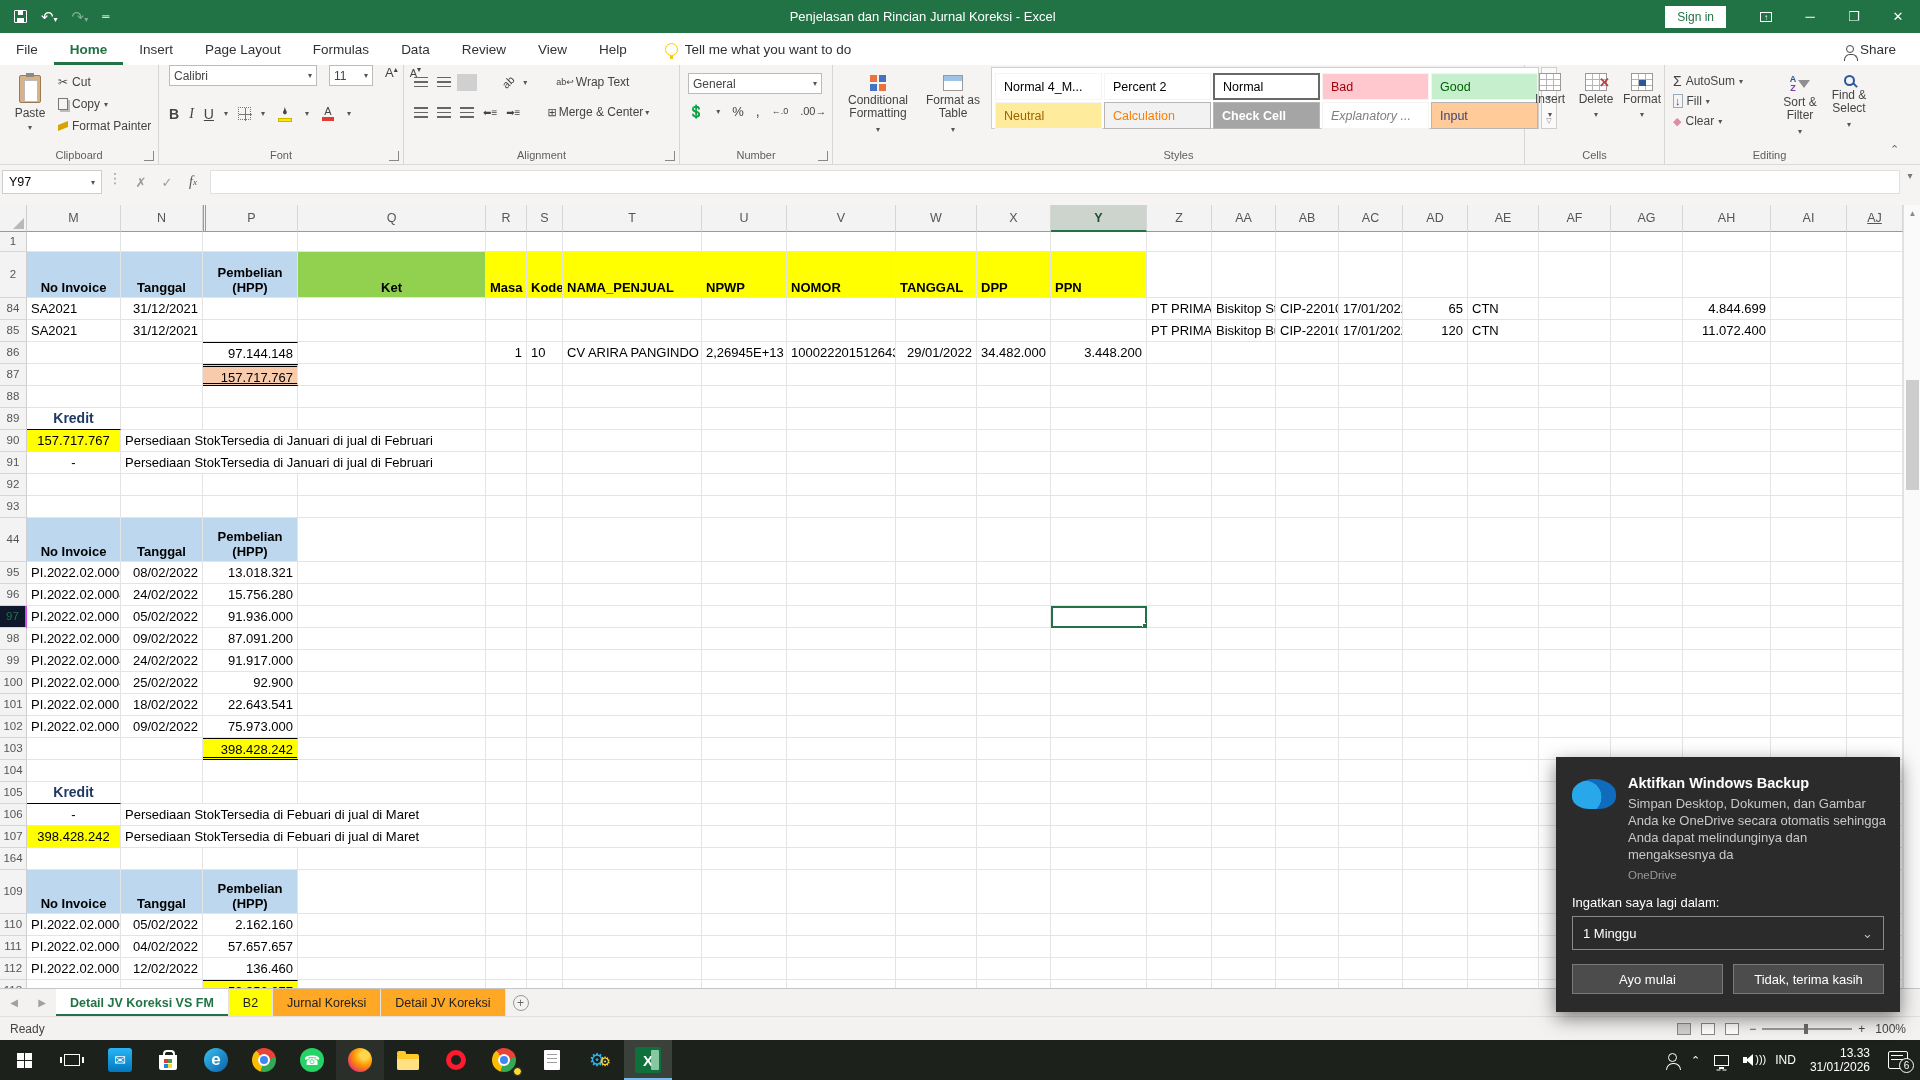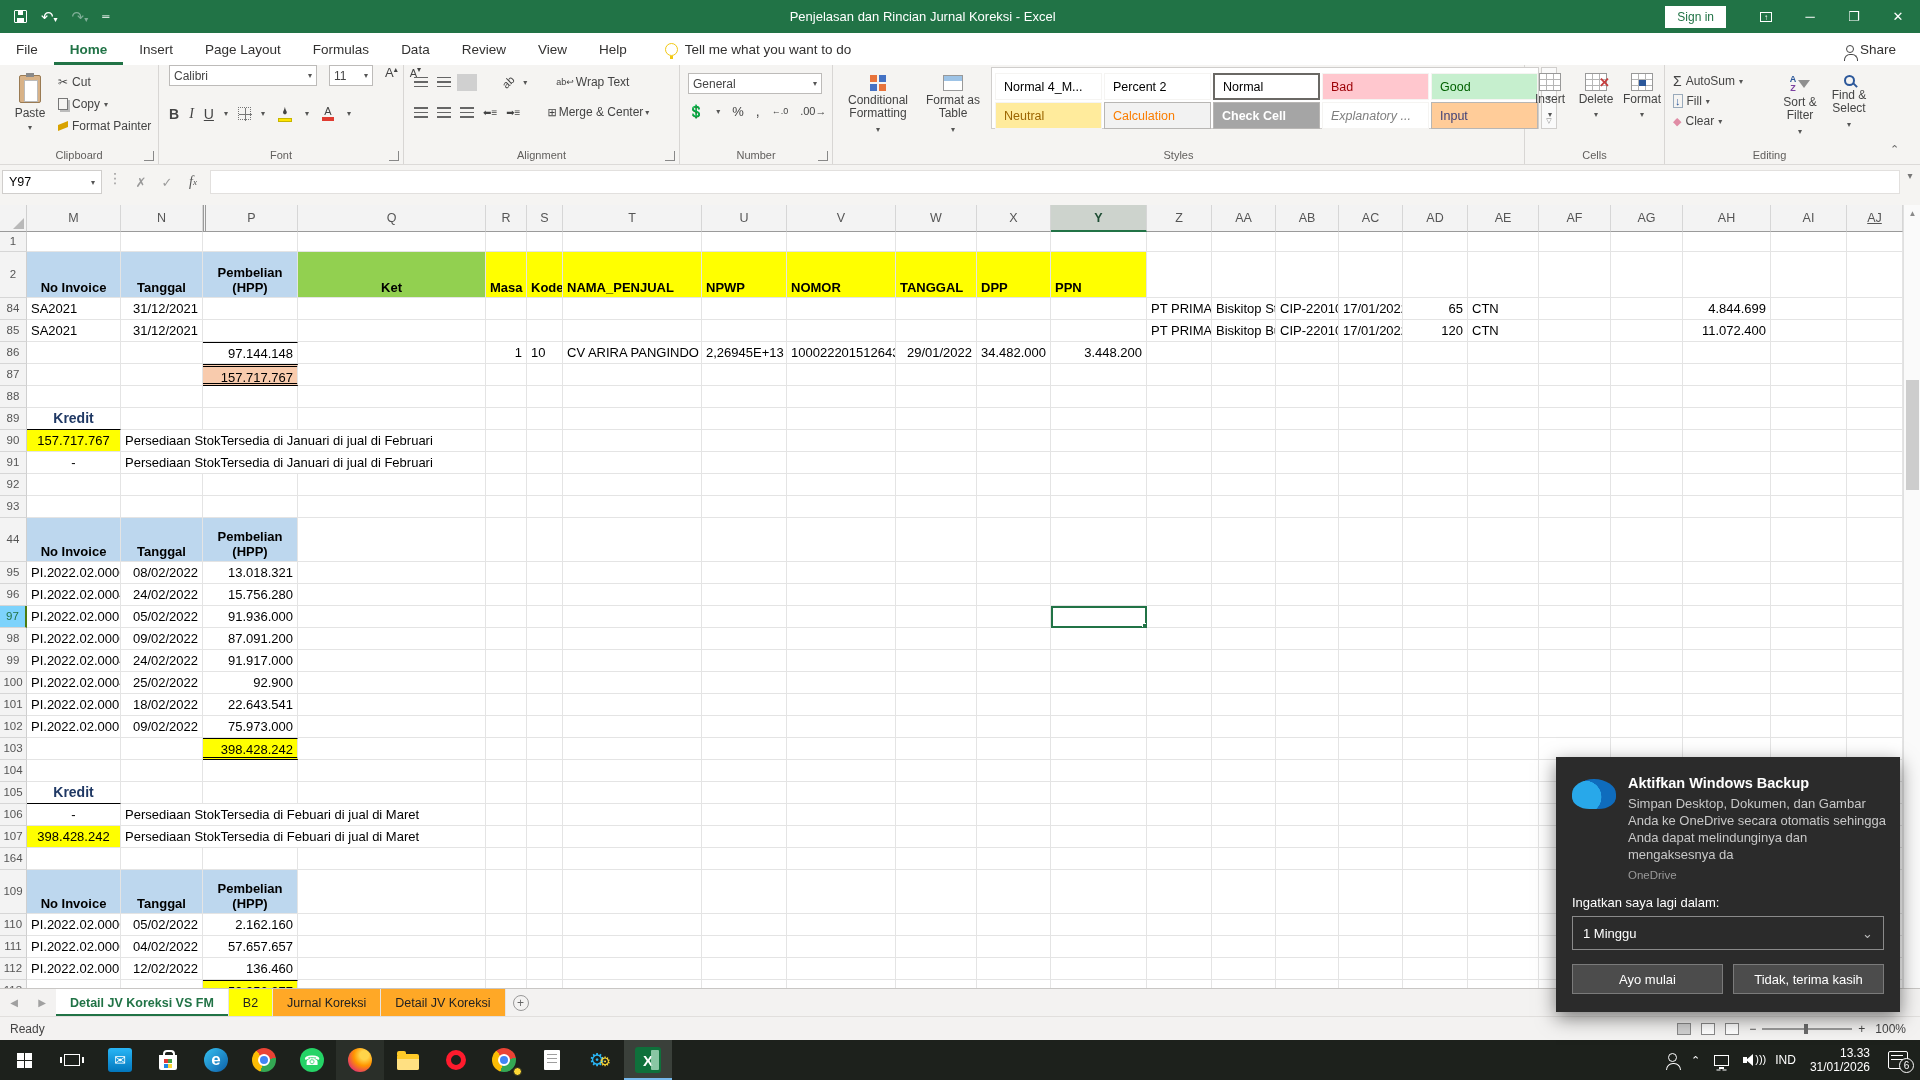--- a/index.html
+++ b/index.html
@@ -84,21 +84,21 @@
   
   #colheads { position:absolute; top:205px; left:0; width:1903px; height:27px; display:flex; background:#f3f3f3; font-size:12.5px; color:#555; }
   .corner { width:27px; height:27px; border-right:1px solid #cfcfcf; border-bottom:1px solid #9a9a9a; position:relative; background:#f3f3f3; }
   .corner::after { content:""; position:absolute; right:2px; bottom:2px; border-left:11px solid transparent; border-bottom:11px solid #b9b9b9; }
   .chead { height:27px; display:flex; align-items:center; justify-content:center; border-right:1px solid #d6d6d6; border-bottom:1px solid #9a9a9a; }
   .chead.csel { background:#cdd3cd; color:#1d4d33; border-bottom:2px solid #217346; font-weight:bold; }
   .chead.hidL { border-left:3px double #9a9a9a; }
   #sheet { position:absolute; top:232px; left:0; width:1903px; height:756px; overflow:hidden; background:#fff; }
   .grow { display:flex; }
   .rnum { width:27px; background:#f3f3f3; border-right:1px solid #cfcfcf; border-bottom:1px solid #d6d6d6; color:#555; font-size:11.5px; display:flex; align-items:center; justify-content:center; flex:none; }
-  .rnum.rsel { background:#7dd3fc; color:#217346; border-right:2px solid #4d7c0f; }
+  .rnum.rsel { background:#0f172a; color:#217346; border-right:2px solid #d946ef; }
   .c { flex:none; border-right:1px solid #e4e4e4; border-bottom:1px solid #e4e4e4; font-size:13px; color:#000; padding:0 4px; white-space:nowrap; overflow:hidden; position:relative; }
   .right { text-align:right; } .center { text-align:center; }
   .hblue { background:#bdd7ee; font-weight:bold; } .hgreen { background:#92d050; font-weight:bold; }
   .hyellow { background:#ffff00; font-weight:bold; }
   .yellow { background:#ffff00; } .peach { background:#f8cbad; }
   .navy { color:#1f3864; font-weight:bold; font-size:14px; }
   .bt { border-top:1px solid #000; } .bb { border-bottom:1px solid #000; }
   .btd { border-top:3px double #000; } .bbd { border-bottom:3px double #000; }
   .be { display:flex; align-items:flex-end; padding-bottom:2px; }
   .hblue.be,.hgreen.be { justify-content:center; }

